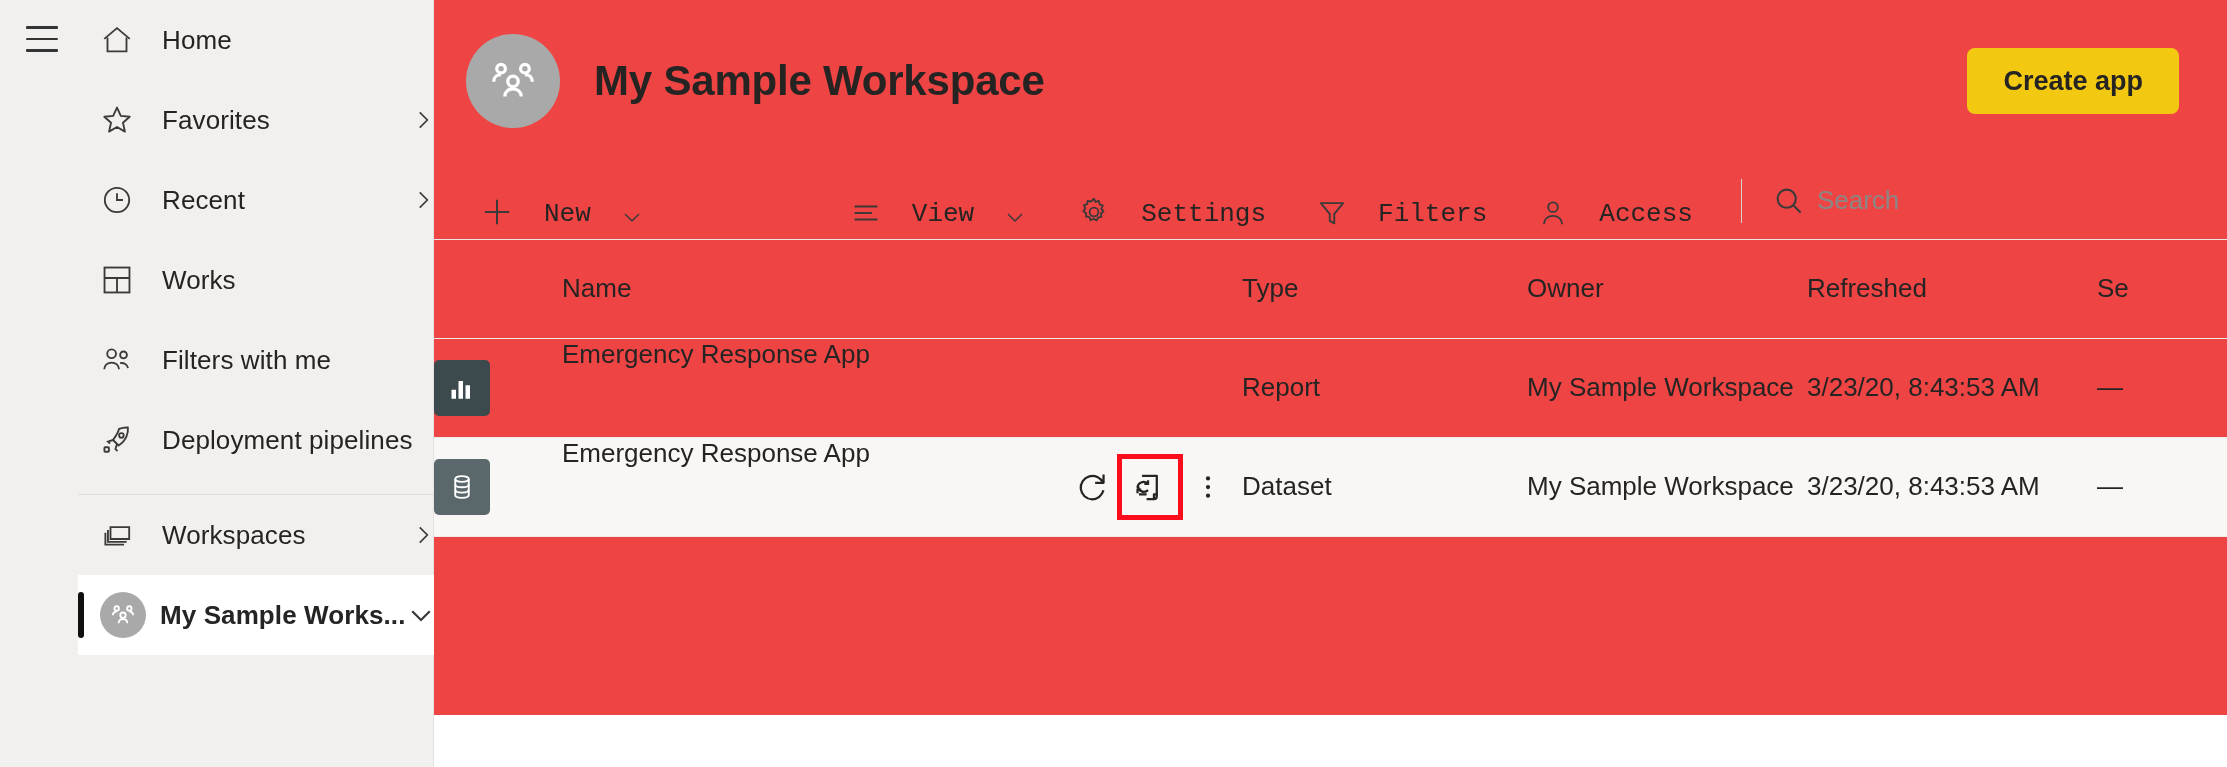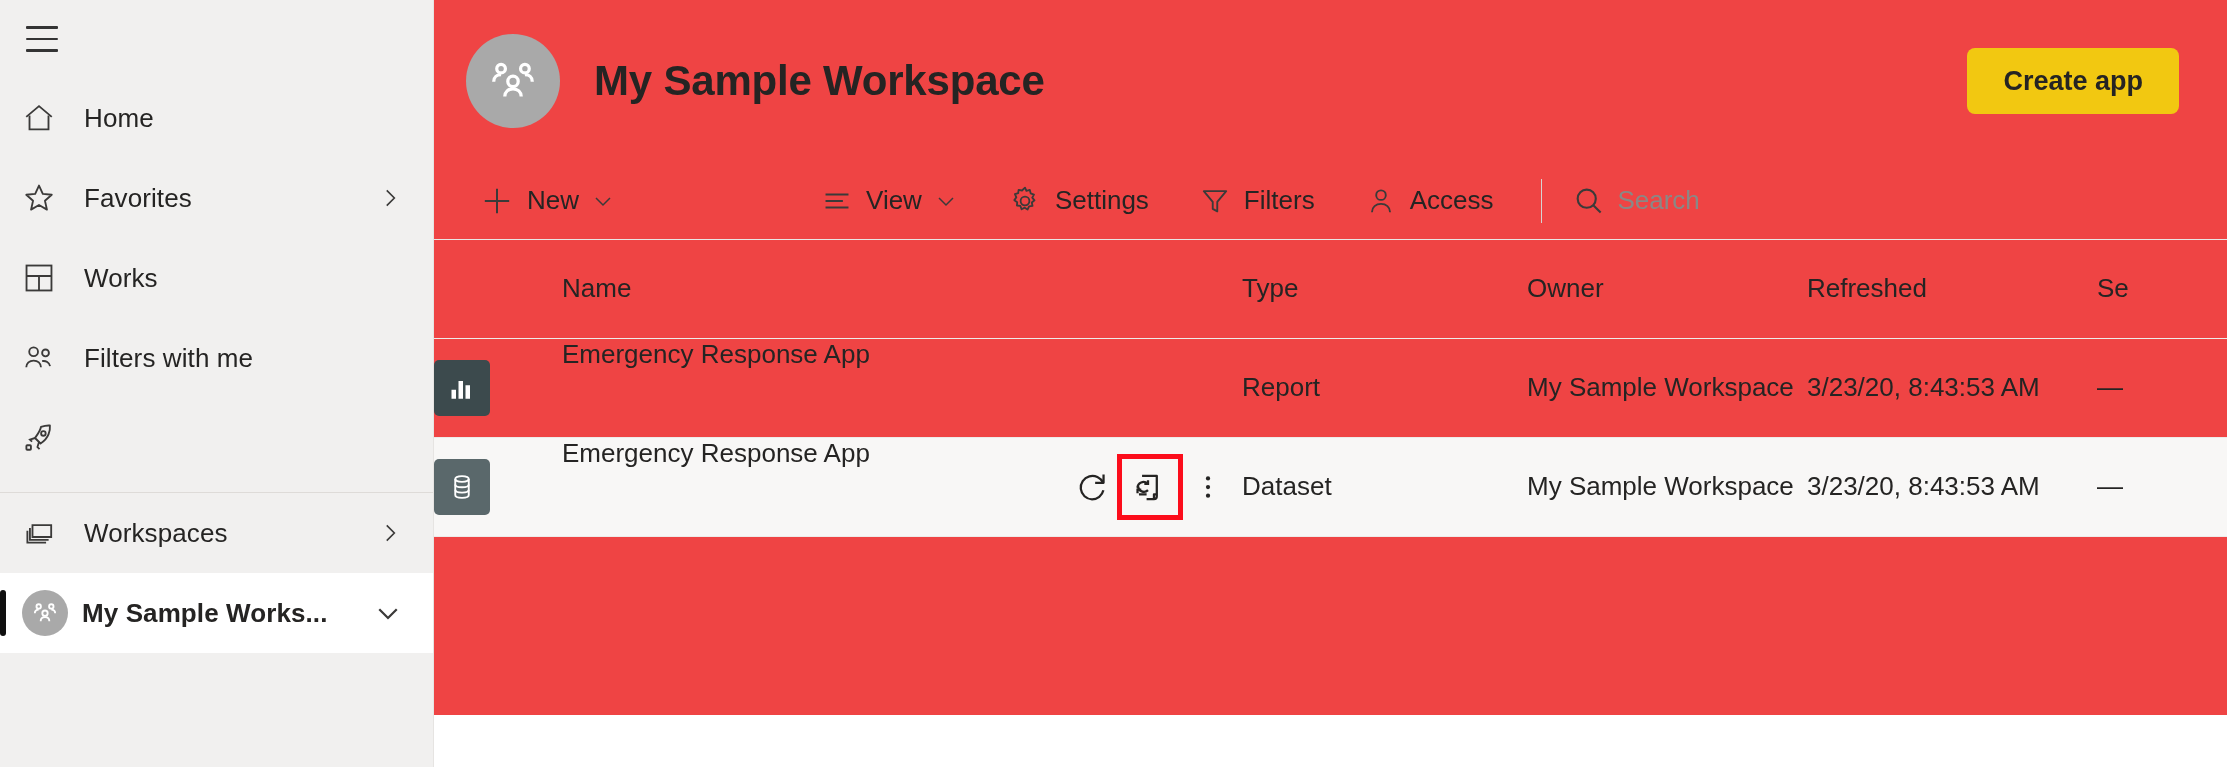--- a/index.html
+++ b/index.html
@@ -20,21 +20,21 @@
     height: 767px;
   }
 
   
   .sidebar {
     width: 434px;
     height: 767px;
     background: #f1f0ef;
     border-right: 1px solid #e6e4e2;
     display: flex;
-    flex-direction: column;
+    flex-direction: row;
     flex: 0 0 434px;
     position: relative;
   }
 
   .hamburger-row {
     height: 78px;
     display: flex;
     align-items: center;
     padding-left: 24px;
     flex: 0 0 78px;
@@ -190,29 +190,30 @@
     height: 78px;
     flex: 0 0 78px;
     display: flex;
     align-items: center;
     padding: 0 0 0 32px;
     border-bottom: 1px solid #e8e6e4;
   }
 
   .tb-btn {
     display: flex;
-    align-items: center;
+    align-items: flex-end;
     height: 56px;
     padding: 0 14px;
     cursor: pointer;
     color: #252423;
     background: transparent;
     border: none;
-    font-family: Liberation Sans, sans-serif;
+    font-family: Liberation Mono, monospace;
     white-space: nowrap;
+    gap: 17px;
   }
   .tb-ico {
     display: flex;
     align-items: center;
     justify-content: center;
     color: #3b3a39;
     flex: 0 0 auto;
   }
   .tb-label {
     font-size: 26px;
@@ -392,20 +393,34 @@
           </svg>
         </span>
         <span class="nav-label">Favorites</span>
         <span class="nav-chevron">
           <svg width="26" height="26" viewBox="0 0 24 24" fill="none" stroke="currentColor" stroke-width="1.5">
             <path d="M9 5l7 7-7 7"></path>
           </svg>
         </span>
       </div>
 
+      <div class="nav-item">
+        <span class="nav-icon">
+          <svg width="34" height="34" viewBox="0 0 24 24" fill="none" stroke="currentColor" stroke-width="1.3">
+            <circle cx="12" cy="12" r="8.6"></circle>
+            <path d="M12 7.2V12h4.2"></path>
+          </svg>
+        </span>
+        <span class="nav-label">Recent</span>
+        <span class="nav-chevron">
+          <svg width="26" height="26" viewBox="0 0 24 24" fill="none" stroke="currentColor" stroke-width="1.5">
+            <path d="M9 5l7 7-7 7"></path>
+          </svg>
+        </span>
+      </div>
 
       <div class="nav-item">
         <span class="nav-icon">
           <svg width="34" height="34" viewBox="0 0 24 24" fill="none" stroke="currentColor" stroke-width="1.3">
             <rect x="3.2" y="3.2" width="17.6" height="17.6"></rect>
             <path d="M3.2 10.6h17.6M12 10.6v10.2"></path>
           </svg>
         </span>
         <span class="nav-label">Works</span>
       </div>
@@ -424,20 +439,21 @@
 
       <div class="nav-item">
         <span class="nav-icon">
           <svg width="34" height="34" viewBox="0 0 24 24" fill="none" stroke="currentColor" stroke-width="1.3">
             <path d="M13.4 4.2c3.4-1.2 6.3-1 6.3-1s.3 3-1 6.3c-1.1 2.8-3.4 5-5.6 6.4l-3.9-3.9c1.4-2.2 3.5-4.6 4.2-7.8z" stroke-linejoin="round"></path>
             <circle cx="15.1" cy="8.8" r="1.6"></circle>
             <path d="M9.2 12L5.6 13.1 7.1 14.6M12 14.8l-1.1 3.6 1.5 1.5"></path>
             <rect x="3.1" y="17.1" width="3.2" height="3.2" rx="0.6"></rect>
           </svg>
         </span>
+        <span class="nav-label">Deployment pipelines</span>
       </div>
 
       <div class="sidebar-divider"></div>
 
       <div class="nav-item">
         <span class="nav-icon">
           <svg width="34" height="34" viewBox="0 0 24 24" fill="none" stroke="currentColor" stroke-width="1.3">
             <path d="M7.4 6.4h13.2v8.4H7.4z"></path>
             <path d="M5.6 8.4v8.4h13.2"></path>
             <path d="M3.8 10.4v8.4h13.2"></path>

